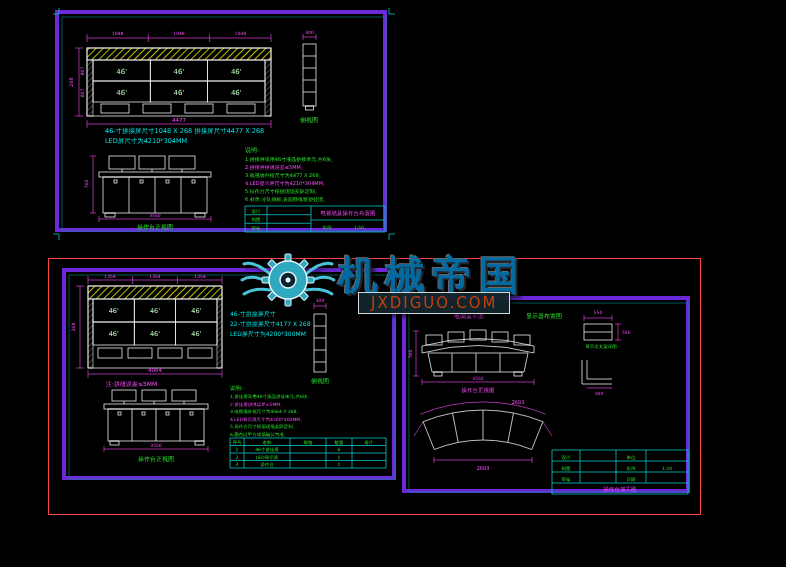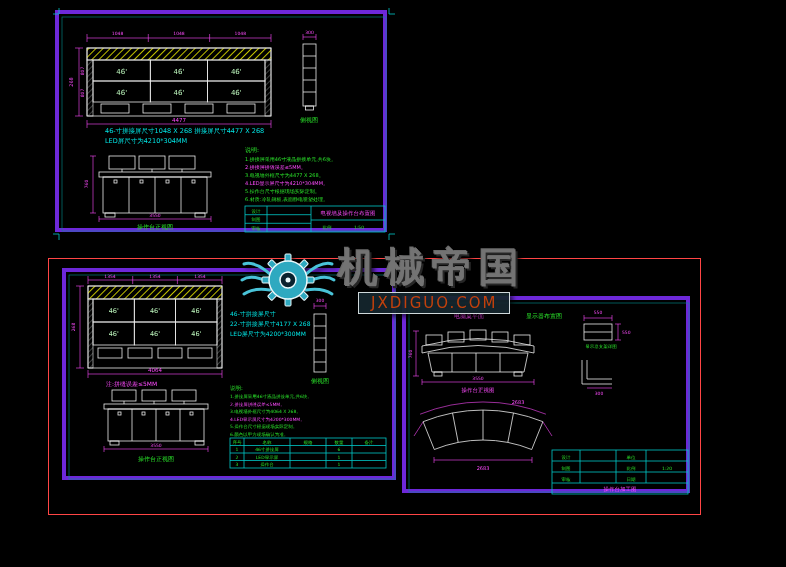--- a/index.html
+++ b/index.html
@@ -13,21 +13,21 @@
   .ln-w{stroke:#ececec;stroke-width:.8;fill:none;}
   .ln-m{stroke:#ff4bff;stroke-width:.6;fill:none;}
   .ln-c{stroke:#00c8c8;stroke-width:.8;fill:none;}
   .ln-ci{stroke:#008f8f;stroke-width:.6;fill:none;}
   .t-cy{fill:#00e5e5;}  .t-mg{fill:#ff4bff;}  .t-gr{fill:#2ae42a;}  .t-pn{fill:#bdf7bd;}
   .mid{text-anchor:middle;}
   .f4{font-size:4.5px;} .f5{font-size:5px;} .f55{font-size:5.5px;} .f6{font-size:6px;} .f65{font-size:6.5px;} .f7{font-size:7px;}
   .watermark{position:absolute;left:240px;top:240px;width:330px;height:82px;pointer-events:none;
              filter:drop-shadow(3px 3px 2px rgba(0,0,0,.65));z-index:50;}
   .wm-gear{position:absolute;left:4px;top:0;}
-  .wm-title{position:absolute;left:98px;top:0;font-size:40px;font-weight:bold;color:#737373;letter-spacing:7px;
+  .wm-title{position:absolute;left:98px;top:8px;font-size:40px;font-weight:bold;color:#0369a1;letter-spacing:7px;
             text-shadow:2px 2px 0 #262626,-1px -1px 0 #6a6a6a;}
   .wm-url{position:absolute;left:118px;top:52px;padding:1px 12px;background:rgba(22,40,48,.88);
           border:1px solid #cfd8da;color:#c2410c;font-weight:normal;font-size:15px;letter-spacing:2px;}
 </style>
 </head>
 <body>
 
 <div class="canvas">
 
   <div class="sheet frame-cyan" style="left:55px;top:10px;width:332px;height:222px;">

